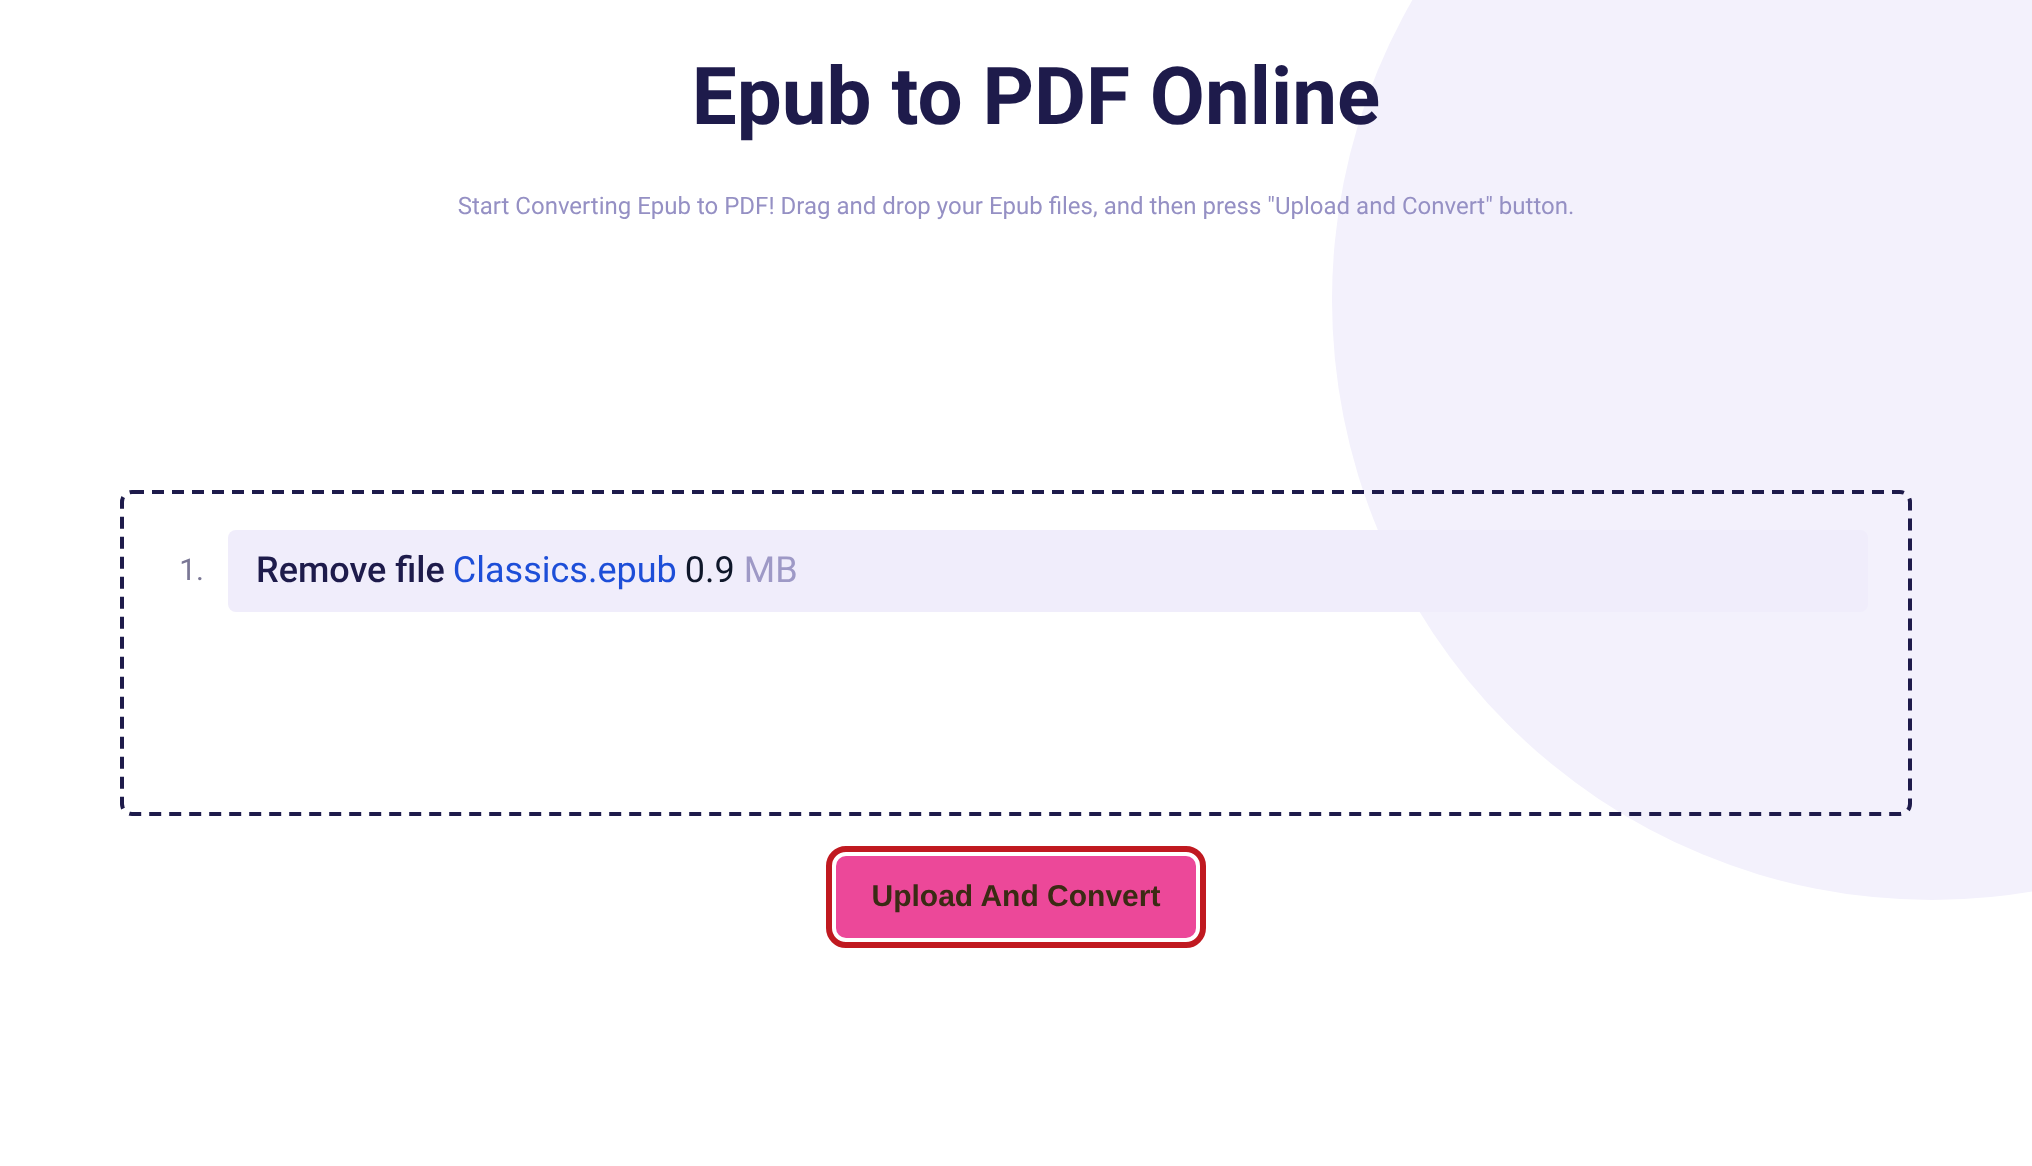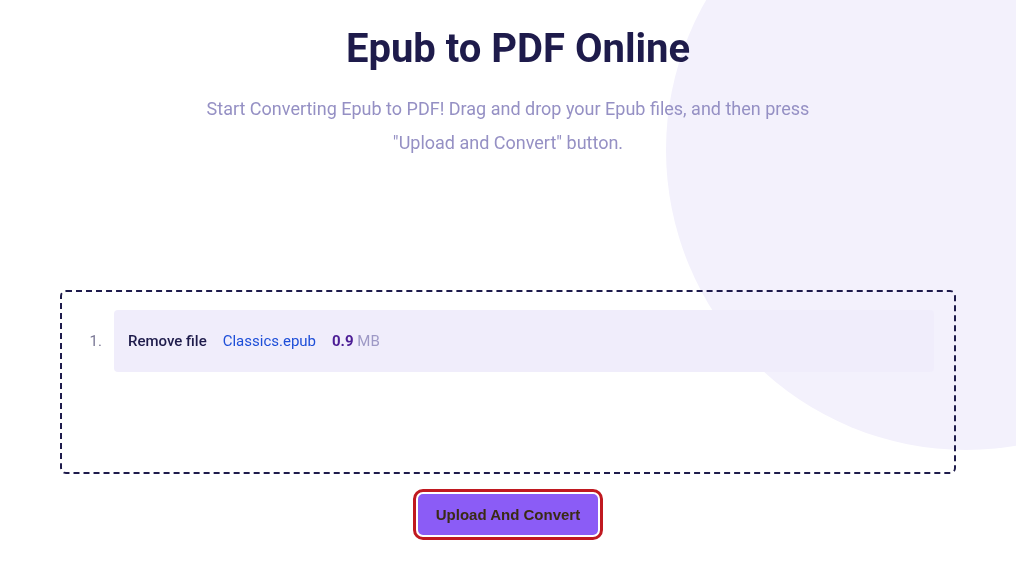--- a/index.html
+++ b/index.html
@@ -33,21 +33,21 @@
     .title {
       text-align: center;
       font-size: 40px;
       font-weight: 700;
       color: #1e1b4b;
       margin-bottom: 20px;
       padding-left: 20px;
     }
     .subtitle {
       text-align: center;
-      font-size: 18px;
+      font-size: 12px;
       color: #9590c4;
       line-height: 1.9;
       max-width: 620px;
       margin: 0 auto;
     }
     .dropzone {
       margin: 130px 60px 0 60px;
       border: 2px dashed #1e1b4b;
       border-radius: 6px;
       padding: 18px 20px 100px 20px;
@@ -60,49 +60,49 @@
     .file-index {
       font-size: 15px;
       color: #7a7795;
       width: 20px;
       text-align: right;
     }
     .file-entry {
       flex: 1;
       background: #f0edfb;
       border-radius: 4px;
-      padding: 22px 14px;
+      padding: 10px 14px;
       display: flex;
       align-items: center;
-      gap: 16px;
-      font-size: 15px;
+      gap: 4px;
+      font-size: 18px;
     }
     .remove-file {
       color: #1e1b4b;
       font-weight: 500;
       cursor: pointer;
     }
     .file-name {
       color: #1d4ed8;
     }
     .file-size {
       color: #9e99c6;
     }
     .file-size .size-number {
-      color: #4c1d95;
-      font-weight: 700;
+      color: #0f172a;
+      font-weight: 400;
     }
     .button-row {
       display: flex;
       justify-content: center;
       gap: 22px;
       margin-top: 20px;
     }
     .btn {
-      background: #8b5cf6;
+      background: #ec4899;
       border: none;
       border-radius: 5px;
       padding: 12px 18px;
       font-size: 15px;
       font-weight: 600;
       color: #3a2b14;
       cursor: pointer;
     }
     .highlighted {
       outline: 3px solid #c01920;

